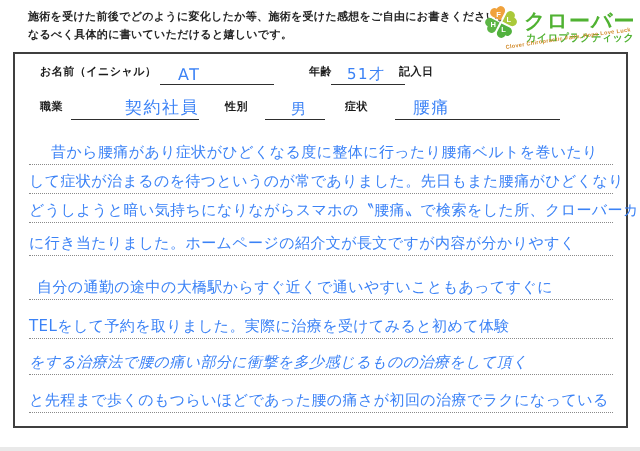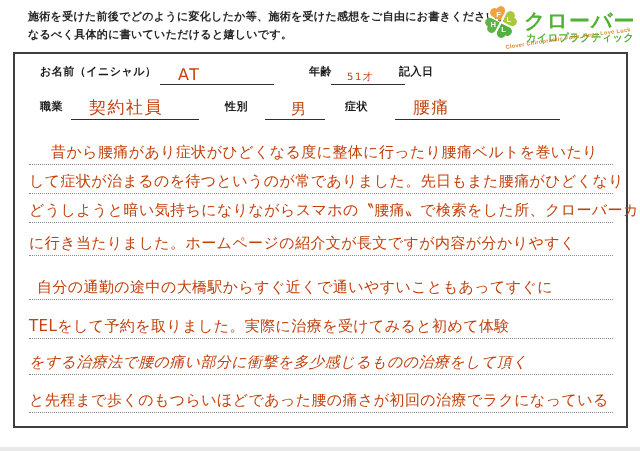--- a/index.html
+++ b/index.html
@@ -11,21 +11,21 @@
   
   .instructions{position:absolute;left:28px;top:7px;color:#262626;
     font-size:11px;line-height:18px;letter-spacing:.3px;font-weight:600;}
   
   .logo{position:absolute;left:480px;top:1px;width:156px;height:50px;}
   
   .form-box{position:absolute;left:13px;top:52px;width:611px;height:372px;
     border:2px solid #3f3f3f;background:#fff;}
   .label{position:absolute;font-size:11px;font-weight:700;color:#1b1b1b;letter-spacing:.5px;white-space:nowrap;}
   .field{position:absolute;border-bottom:1.5px solid #2e2e2e;display:flex;align-items:flex-end;}
-  .hw{font-family:"DejaVu Sans",sans-serif;color:#c2410c;white-space:nowrap;
+  .hw{font-family:"DejaVu Sans",sans-serif;color:#3b82f6;white-space:nowrap;
     transform:rotate(-.4deg);letter-spacing:1.5px;}
   
   .tline{position:absolute;left:14px;width:584px;height:30px;
     border-bottom:1px dotted #8a8a8a;display:flex;align-items:flex-end;}
   .tline .hw{font-size:15px;letter-spacing:.4px;padding-bottom:2px;transform:none;}
 </style>
 </head>
 <body>
 
 <div class="page">
@@ -59,26 +59,26 @@
   </div>
 
   <div class="form-box">
 
     <span class="label" style="left:25px;top:10px;">お名前（イニシャル）</span>
     <div class="field" style="left:145px;top:4px;width:114px;height:26px;">
       <span class="hw" style="font-size:16px;padding-left:18px;">AT</span>
     </div>
     <span class="label" style="left:294px;top:10px;">年齢</span>
     <div class="field" style="left:316px;top:4px;width:74px;height:26px;">
-      <span class="hw" style="font-size:10px;padding-left:16px;">51才</span>
+      <span class="hw" style="font-size:15px;padding-left:16px;">51才</span>
     </div>
     <span class="label" style="left:384px;top:10px;">記入日</span>
 
     <span class="label" style="left:25px;top:45px;">職業</span>
-    <div class="field" style="left:56px;top:37px;width:128px;height:28px;">
+    <div class="field" style="left:56px;top:37px;width:128px;height:28px;justify-content:flex-end;">
       <span class="hw" style="font-size:17px;padding-left:18px;">契約社員</span>
     </div>
     <span class="label" style="left:210px;top:45px;">性別</span>
     <div class="field" style="left:250px;top:37px;width:60px;height:28px;">
       <span class="hw" style="font-size:15px;padding-left:26px;">男</span>
     </div>
     <span class="label" style="left:330px;top:45px;">症状</span>
     <div class="field" style="left:380px;top:37px;width:165px;height:28px;">
       <span class="hw" style="font-size:17px;padding-left:18px;">腰痛</span>
     </div>

